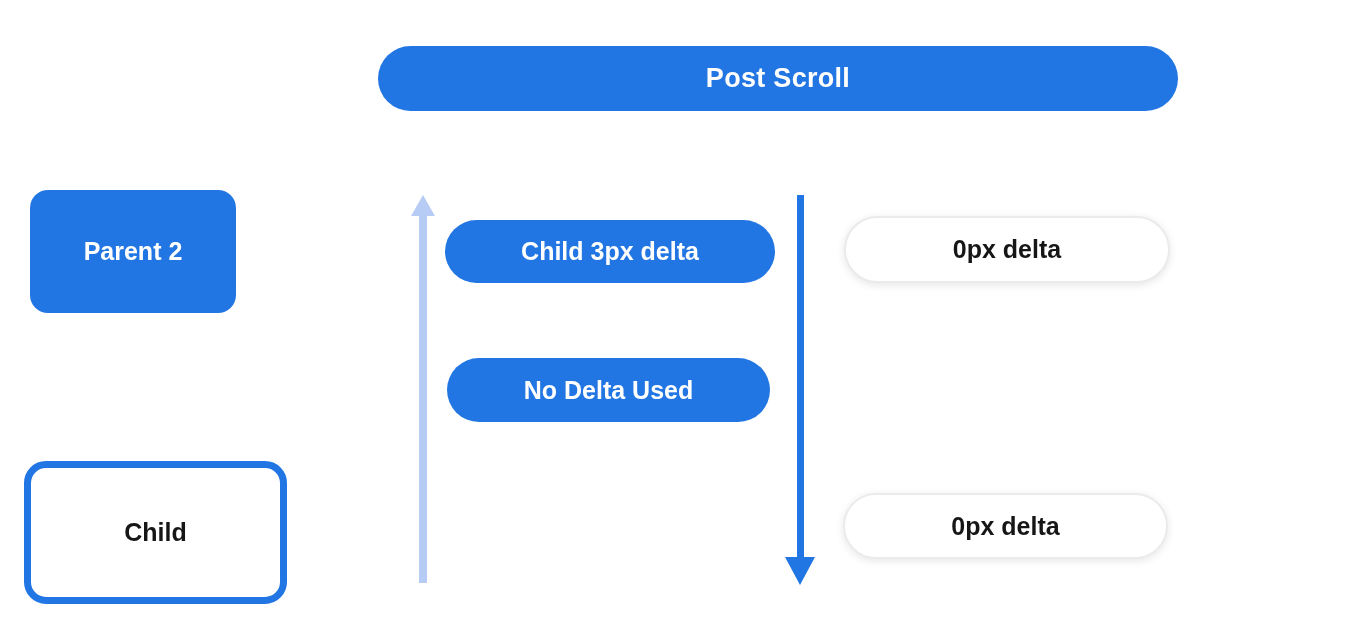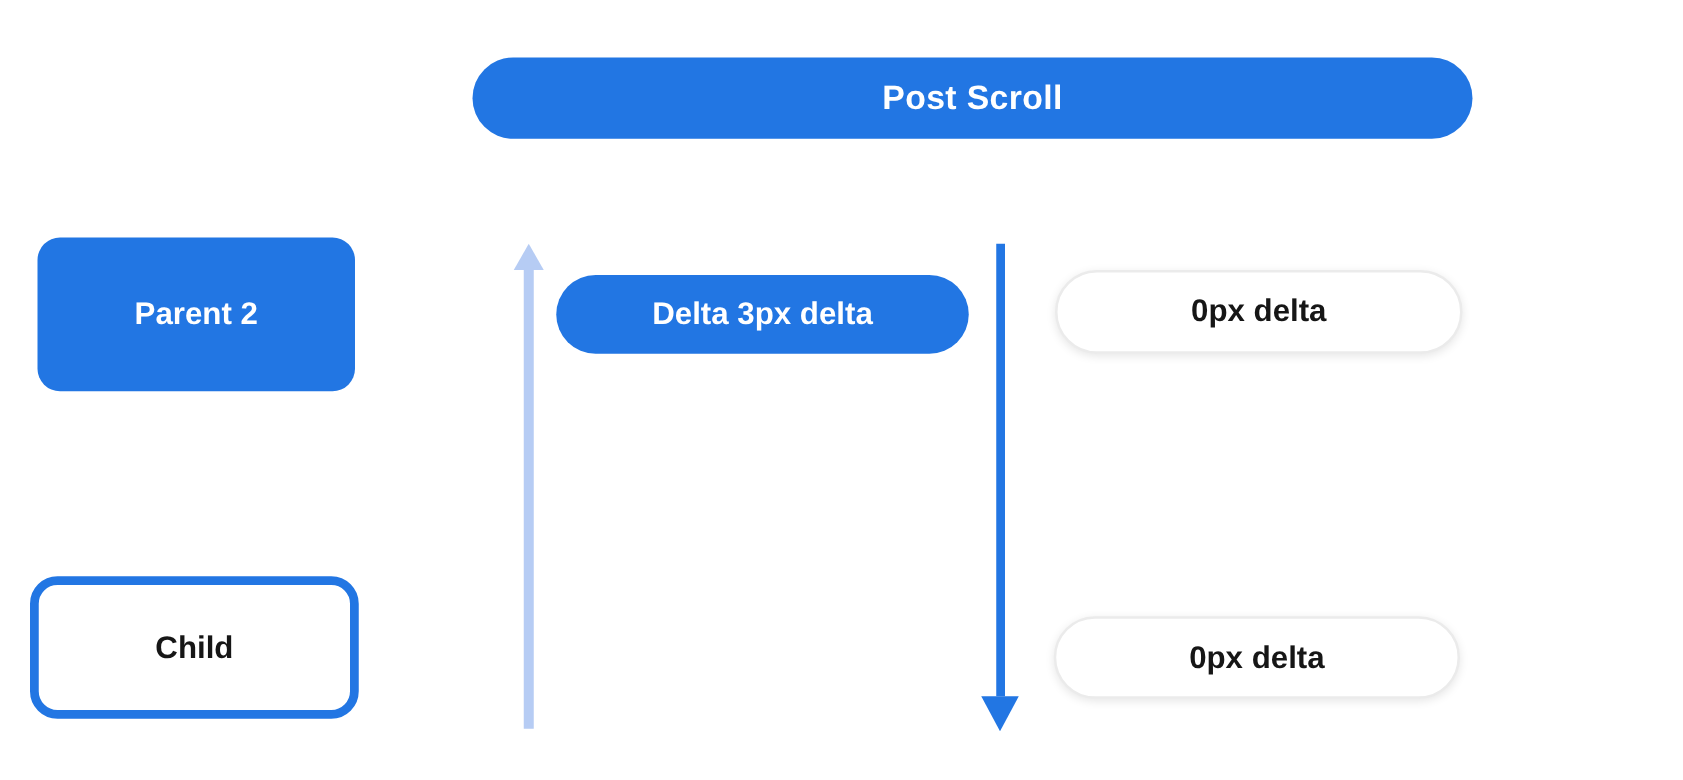--- a/index.html
+++ b/index.html
@@ -44,25 +44,25 @@
     left:378px; top:46px; width:800px; height:65px;
     font-size:27px; letter-spacing:.3px;
   }
   .box{
     position:absolute;
     display:flex;
     align-items:center;
     justify-content:center;
     font-size:25px;
   }
-  .box-parent2{ left:30px; top:190px; width:254px; height:123px; border-radius:18px;
+  .box-parent2{ left:30px; top:190px; width:206px; height:123px; border-radius:18px;
     background:var(--primary-blue); color:var(--text-white); font-weight:700; }
   .box-parent1{ left:30px; top:326px; width:254px; height:123px; border-radius:18px;
     background:var(--primary-blue); color:var(--text-white); font-weight:700; }
-  .box-child{ left:24px; top:461px; width:263px; height:114px; border-radius:22px;
+  .box-child{ left:24px; top:461px; width:263px; height:143px; border-radius:22px;
     background:#ffffff; border:7px solid var(--primary-blue);
     color:var(--text-black); font-weight:600;align-items:center; }
   .delta-pill-1{ left:445px; top:220px; width:330px; height:63px; font-size:25px; }
   .delta-pill-2{ left:447px; top:358px; width:323px; height:64px; font-size:25px; }
   .result-pill-1{ left:844px; top:216px; width:326px; height:67px; font-size:25px; }
   .result-pill-2{ left:843px; top:493px; width:325px; height:66px; font-size:25px; }
 
   .arrow{
     position:absolute;
     display:flex;
@@ -109,23 +109,26 @@
   <div class="box box-child">
     <span>Child</span>
   </div>
 
   <div class="arrow arrow-up">
     <div class="head"></div>
     <div class="shaft"></div>
   </div>
 
   <div class="pill pill-blue delta-pill-1">
-    <span>Delta 3px delta</span>
+    <span>Child 3px delta</span>
   </div>
 
+  <div class="pill pill-blue delta-pill-2">
+    <span>No Delta Used</span>
+  </div>
 
   <div class="arrow arrow-down">
     <div class="shaft"></div>
     <div class="head"></div>
   </div>
 
   <div class="pill pill-white result-pill-1">
     <span>0px delta</span>
   </div>
 

